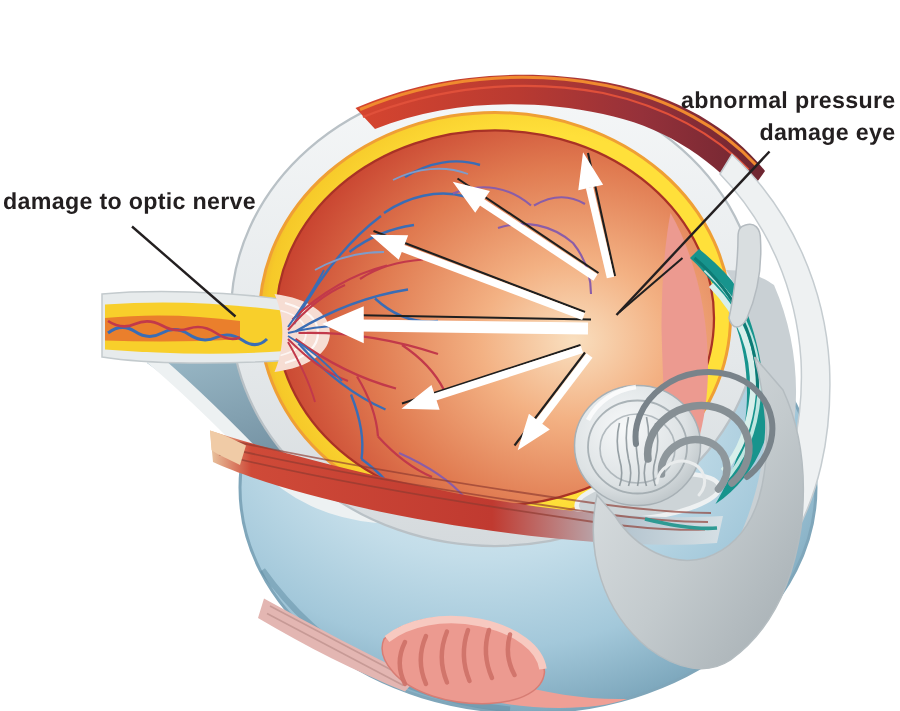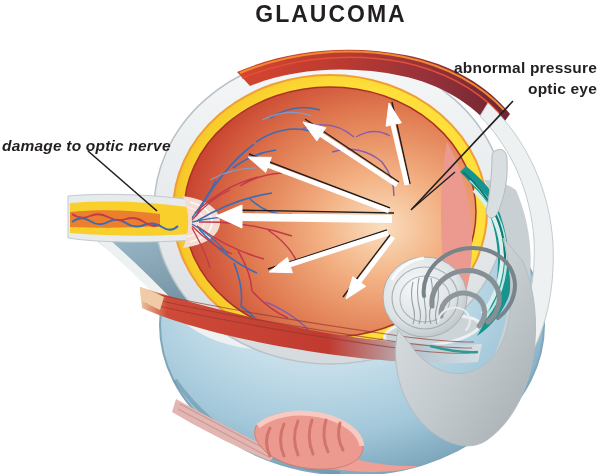--- a/index.html
+++ b/index.html
@@ -16,21 +16,21 @@
   .title{
     position:absolute;top:1px;left:331px;transform:translateX(-50%);
     font-size:23px;font-weight:bold;letter-spacing:2px;color:var(--ink);
     white-space:nowrap;
   }
   .label{
     position:absolute;color:var(--ink);font-weight:bold;
     font-size:15.5px;line-height:21px;letter-spacing:0.2px;white-space:nowrap;
   }
   .label-pressure{top:57px;right:3px;text-align:right;}
-  .label-optic{top:135px;left:2px;font-style:italic;}
+  .label-optic{top:124px;left:2px;}
 </style>
 </head>
 <body>
 
 <div class="stage">
 
   <svg width="600" height="474" viewBox="0 0 600 474">
     <defs>
       <radialGradient id="gradBlue" cx="0.42" cy="0.32" r="0.75">
         <stop offset="0" stop-color="#e9f4f8"></stop>
@@ -247,22 +247,21 @@
         <polygon points="269,272 287.4,257.5 292.4,272.7" stroke-width="1"></polygon>
         <path d="M393,237 L358,283" stroke-width="5"></path>
         <polygon points="346,299 352.9,276.7 365.7,286.3" stroke-width="1"></polygon>
       </g>
     </g>
 
     <line x1="88" y1="151" x2="157" y2="211" stroke="#231f20" stroke-width="1.6"></line>
     <line x1="513" y1="101" x2="411" y2="210" stroke="#231f20" stroke-width="1.6"></line>
   </svg>
 
-  <div class="title">GLAUCOMA</div>
 
   <div class="label label-pressure">
     <span>abnormal pressure</span><br>
-    <span>optic eye</span>
+    <span>damage eye</span>
   </div>
 
   <div class="label label-optic">damage to optic nerve</div>
 
 </div>
 
 </body></html>

